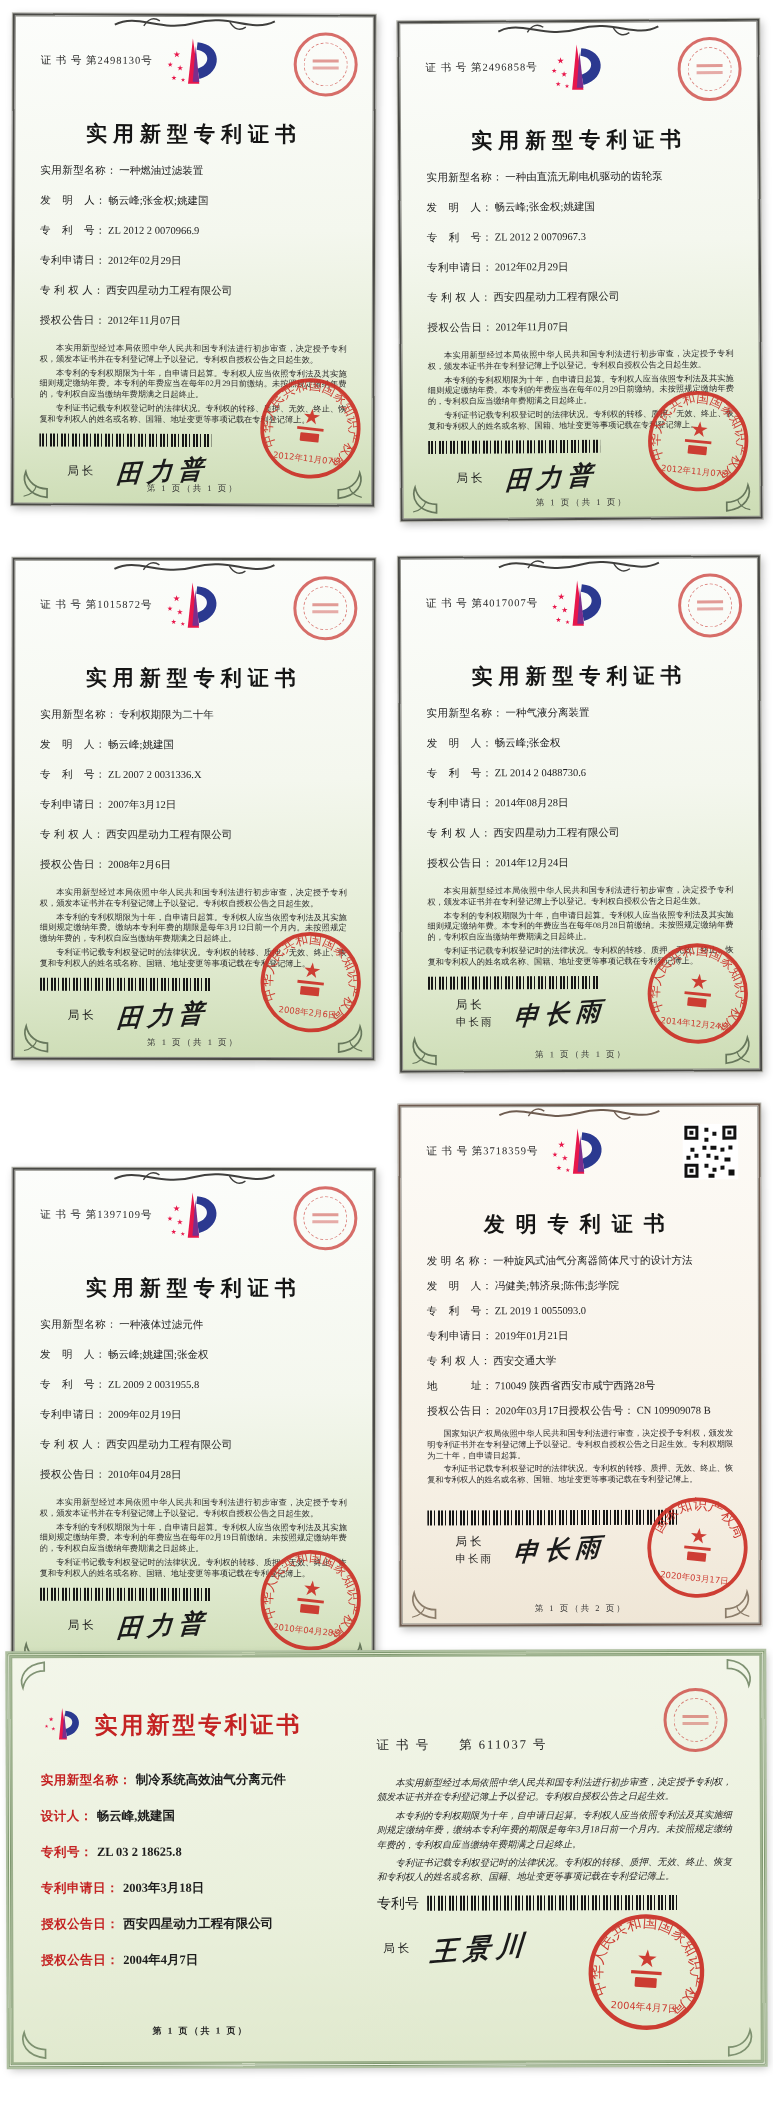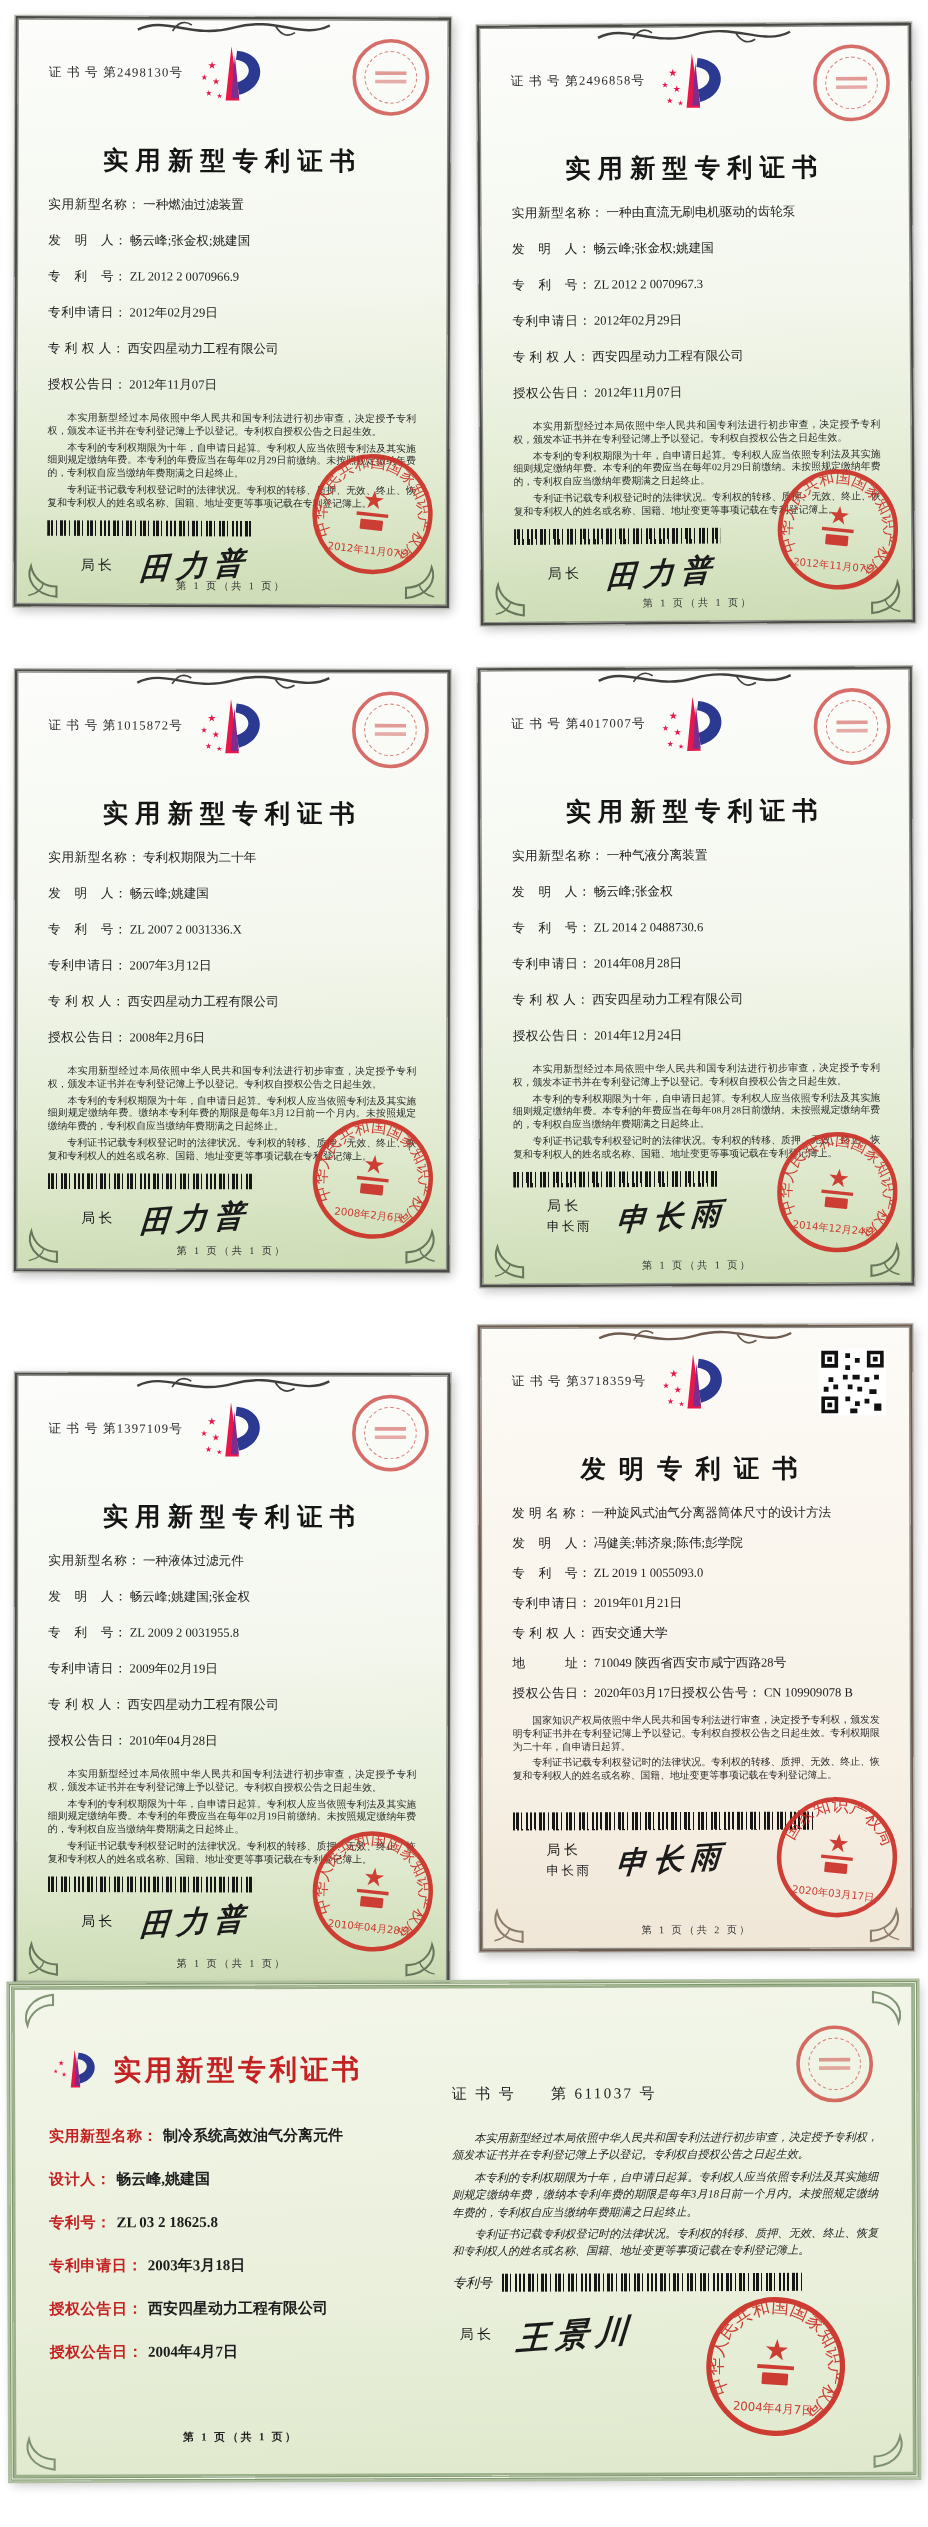--- a/index.html
+++ b/index.html
@@ -57,21 +57,21 @@
   .titleC{font-size:23px;font-weight:bold;letter-spacing:3px;color:#c42222;white-space:nowrap;}
   .fieldsC{margin-top:26px;}
   .frowC{font-size:12.5px;font-weight:bold;margin-bottom:19px;}
   .frowC .flab{color:#c42222;}
   .frowC .fval{color:#1d1d1d;margin-left:4px;text-align:right;}
   .footerC{position:absolute;bottom:2px;left:0;width:100%;text-align:center;font-size:9px;font-weight:bold;letter-spacing:2px;color:#222;}
   .certnoC{margin-top:58px;font-size:12.5px;letter-spacing:2px;color:#222;}
   .bodyC{margin-top:22px;}
   .bodyC p{font-size:9.3px;font-style:italic;line-height:1.55;margin:0 0 4px;text-align:justify;text-indent:2em;color:#262626;}
   .brow{display:flex;align-items:center;gap:8px;margin-top:10px;}
-  .blab{font-size:11px;font-style:italic;}
+  .blab{font-size:14px;}
   .sigC{display:flex;align-items:center;gap:18px;margin:18px 0 0 6px;}
   .sigC .signature{font-size:27px;}
   .sealC{position:absolute;right:26px;bottom:6px;width:120px;height:120px;opacity:.93;transform:rotate(4deg);}
   .miniC{top:10px;right:4px;}
   svg text{font-family:"DejaVu Sans",sans-serif;}
 </style>
 </head>
 <body>
 
 <div class="cert" id="c1" style="left:12px;top:14px;width:363px;height:492px;transform:rotate(.2deg)">
@@ -310,21 +310,21 @@
         <path d="M6,27 q10,-2 12,-10" stroke="#55664c" fill="none" stroke-width="1.1"></path>
       </svg>
     <svg class="curl br" viewBox="0 0 30 30">
         <path d="M28,28 C10,26 4,14 8,4 C10,14 18,20 28,20 Z" fill="none" stroke="#55664c" stroke-width="1.6"></path>
         <path d="M6,27 q10,-2 12,-10" stroke="#55664c" fill="none" stroke-width="1.1"></path>
       </svg>
     <div class="footer">第 1 页（共 1 页）</div>
   </div>
 </div>
 
-<div class="cert" id="c5" style="left:12px;top:1144px;width:363px;height:510px;transform:rotate(.1deg)">
+<div class="cert" id="c5" style="left:12px;top:1168px;width:363px;height:510px;transform:rotate(.1deg)">
   <div class="paper">
     <svg class="flo" viewBox="0 0 170 22">
         <path d="M5,13 C28,1 50,21 85,11 C120,1 142,21 165,9" fill="none" stroke="#3f3f3d" stroke-width="2"></path>
         <path d="M34,14 q7,-11 16,-5 M120,10 q7,11 16,5" stroke="#3f3f3d" fill="none" stroke-width="1.4"></path>
       </svg>
     <div class="mini-seal"></div>
     <div class="cert-no">证 书 号 第1397109号</div>
     <svg class="logo" viewBox="0 0 70 60">
         <path d="M38,8 C64,10 66,40 40,47 L38,36 C52,32 52,18 37,16 Z" fill="#2b3990"></path>
         <polygon points="33,4 40,52 28,52" fill="#e8174b"></polygon>

